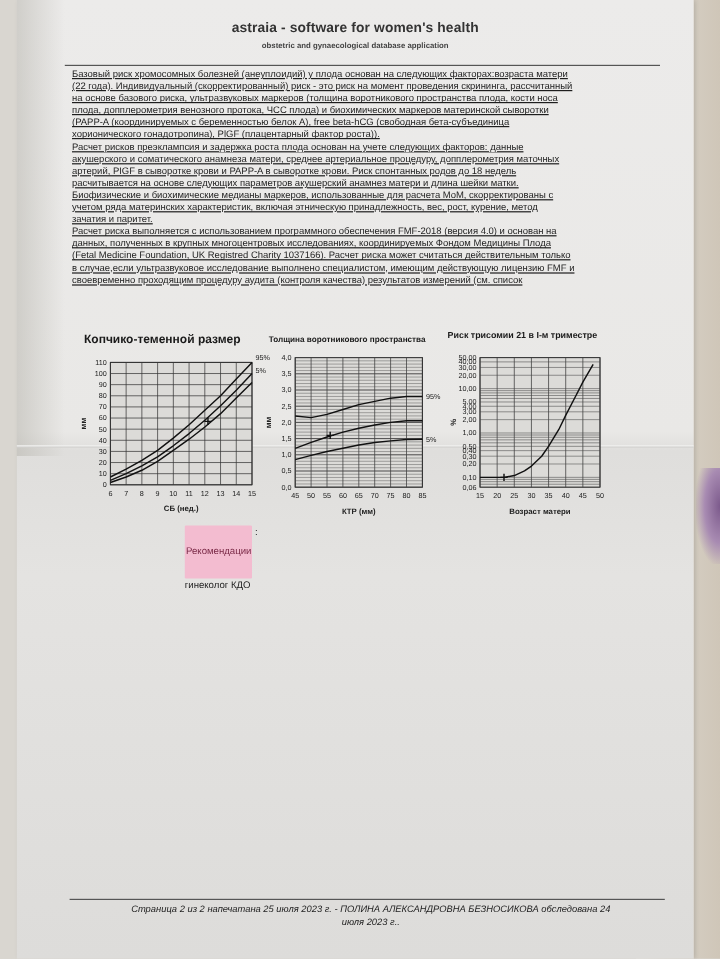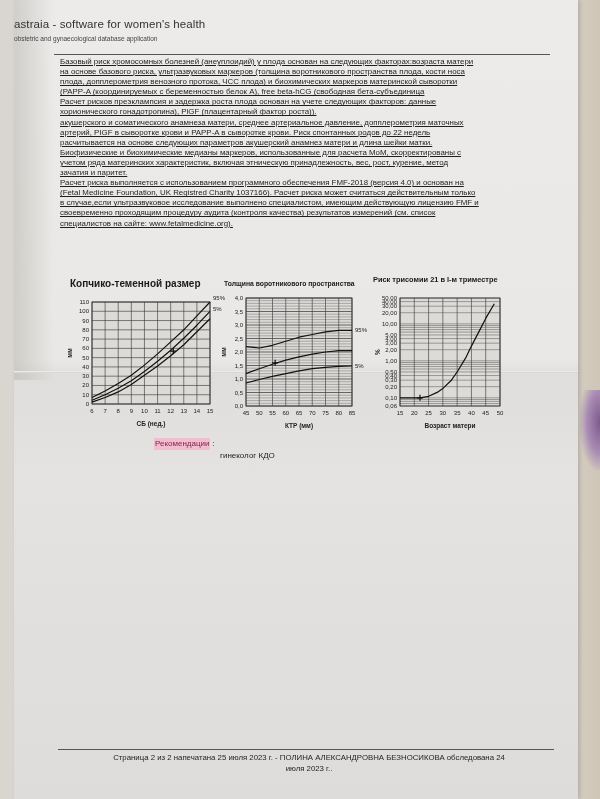--- a/index.html
+++ b/index.html
@@ -23,21 +23,21 @@
   }
   .paper-left-shade {
     position:absolute; left:0; top:0; width:40px; height:380px;
     background:linear-gradient(90deg, rgba(180,178,170,0.5), rgba(255,255,255,0));
   }
   .fold-line {
     position:absolute; left:0; right:0; top:371px; height:2px;
     background:linear-gradient(180deg,#f4f4f3,#cfcecc);
   }
   .header {
-    position:absolute; left:0; right:0; top:18px; color:#333;
+    position:absolute; left:0; right:0; top:18px; text-align:center; color:#333;font-weight:bold;
   }
   .header .title { font-size:11.5px; letter-spacing:0.1px; }
   .header .subtitle { font-size:6.5px; margin-top:5px; color:#444; }
   .header-rule {
     position:absolute; left:40px; width:496px; top:54px; height:1px; background:#555;
   }
   .body-text {
     position:absolute; left:46px; top:57px; width:498px;
     font-size:7.9px; line-height:10.1px; color:#1e1e1e;
   }
@@ -47,67 +47,68 @@
   .chart-title { position:absolute; font-weight:bold; color:#1a1a1a; white-space:nowrap; }
   .chart svg { position:absolute; overflow:visible; }
   .axis-tick { font-size:6px; fill:#222; font-family:"Liberation Sans", sans-serif; }
   .axis-label { font-size:6.5px; font-weight:bold; fill:#222; font-family:"Liberation Sans", sans-serif; }
   .pct-label { font-size:6px; fill:#222; font-family:"Liberation Sans", sans-serif; }
   .recommend {
     position:absolute; left:140px; top:438px; width:400px;
     font-size:8px; line-height:12px; color:#1e1e1e;
   }
   .recommend .label {
-    background:#f3bcd0; color:#7a2a47; padding:0 1px; border-radius:1px;
+    background:#f3bcd0; color:#7a2a47; padding:16px 1px; border-radius:1px;
   }
   .recommend .row { display:flex; }
   .recommend .colon { margin:0 4px 0 2px; }
-  .recommend .text2 { margin-left:66px; }
+  .recommend .text2 { }
   .footer-rule {
     position:absolute; left:44px; width:496px; top:749px; height:1px; background:#555;
   }
   .footer {
     position:absolute; left:50px; top:752px; width:490px; text-align:center;
-    font-size:7.8px; line-height:11px; color:#1e1e1e;
+    font-size:7.8px; line-height:11px; color:#1e1e1e;font-style:italic;
   }
 </style>
 </head>
 <body>
 
 <div class="bg-right"></div>
 <div class="flower"></div>
 
 <div class="paper">
   <div class="paper-left-shade"></div>
   <div class="fold-line"></div>
 
   <div class="header">
     <div class="title">astraia - software for women's health</div>
     <div class="subtitle">obstetric and gynaecological database application</div>
   </div>
   <div class="header-rule"></div>
 
   <div class="body-text">
     <p>Базовый риск хромосомных болезней (анеуплоидий) у плода основан на следующих факторах:возраста матери</p>
+    <p>(22 года). Индивидуальный (скорректированный) риск - это риск на момент проведения скрининга, рассчитанный</p>
     <p>на основе базового риска, ультразвуковых маркеров (толщина воротникового пространства плода, кости носа</p>
     <p>плода, допплерометрия венозного протока, ЧСС плода) и биохимических маркеров материнской сыворотки</p>
     <p>(PAPP-A (координируемых с беременностью белок A), free beta-hCG (свободная бета-субъединица</p>
+    <p>хорионического гонадотропина), PlGF (плацентарный фактор роста)).</p>
     <p>Расчет рисков преэклампсия и задержка роста плода основан на учете следующих факторов: данные</p>
-    <p>хорионического гонадотропина), PlGF (плацентарный фактор роста)).</p>
-    <p>акушерского и соматического анамнеза матери, среднее артериальное давление, допплерометрия маточных</p>
-    <p>артерий, PIGF в сыворотке крови и PAPP-A в сыворотке крови.  Риск спонтанных родов до 22 недель</p>
+    <p>акушерского и соматического анамнеза матери, среднее артериальное процедуру, допплерометрия маточных</p>
+    <p>артерий, PIGF в сыворотке крови и PAPP-A в сыворотке крови.  Риск спонтанных родов до 18 недель</p>
     <p>расчитывается на основе следующих параметров акушерский анамнез матери и длина шейки матки.</p>
     <p>Биофизические и биохимические медианы маркеров, использованные для расчета MoM, скорректированы с</p>
     <p>учетом ряда материнских характеристик, включая этническую принадлежность, вес, рост, курение, метод</p>
     <p>зачатия и паритет.</p>
     <p>Расчет риска выполняется с использованием программного обеспечения FMF-2018 (версия 4.0) и основан на</p>
+    <p>данных, полученных в крупных многоцентровых исследованиях, координируемых Фондом Медицины Плода</p>
     <p>(Fetal Medicine Foundation, UK Registred Charity 1037166). Расчет риска может считаться действительным только</p>
     <p>в случае,если ультразвуковое исследование выполнено специалистом, имеющим действующую лицензию FMF и</p>
     <p>своевременно проходящим процедуру аудита (контроля качества) результатов измерений (см. список</p>
-    <p>специалистов на сайте: www.fetalmedicine.org).</p>
   </div>
 
   <div class="charts">
 
     <div class="chart" style="left:8px;top:0;width:160px;height:160px;">
       <div class="chart-title" style="left:8px;top:4px;font-size:10px;">Копчико-теменной размер</div>
       <svg id="c0" width="160" height="160">
           <g>
             <rect x="30" y="28" width="118" height="102" fill="#dcdbd8" stroke="#222" stroke-width="0.8"></rect>
             <line x1="30" x2="30" y1="28" y2="130" stroke="#333" stroke-width="0.6"></line>

